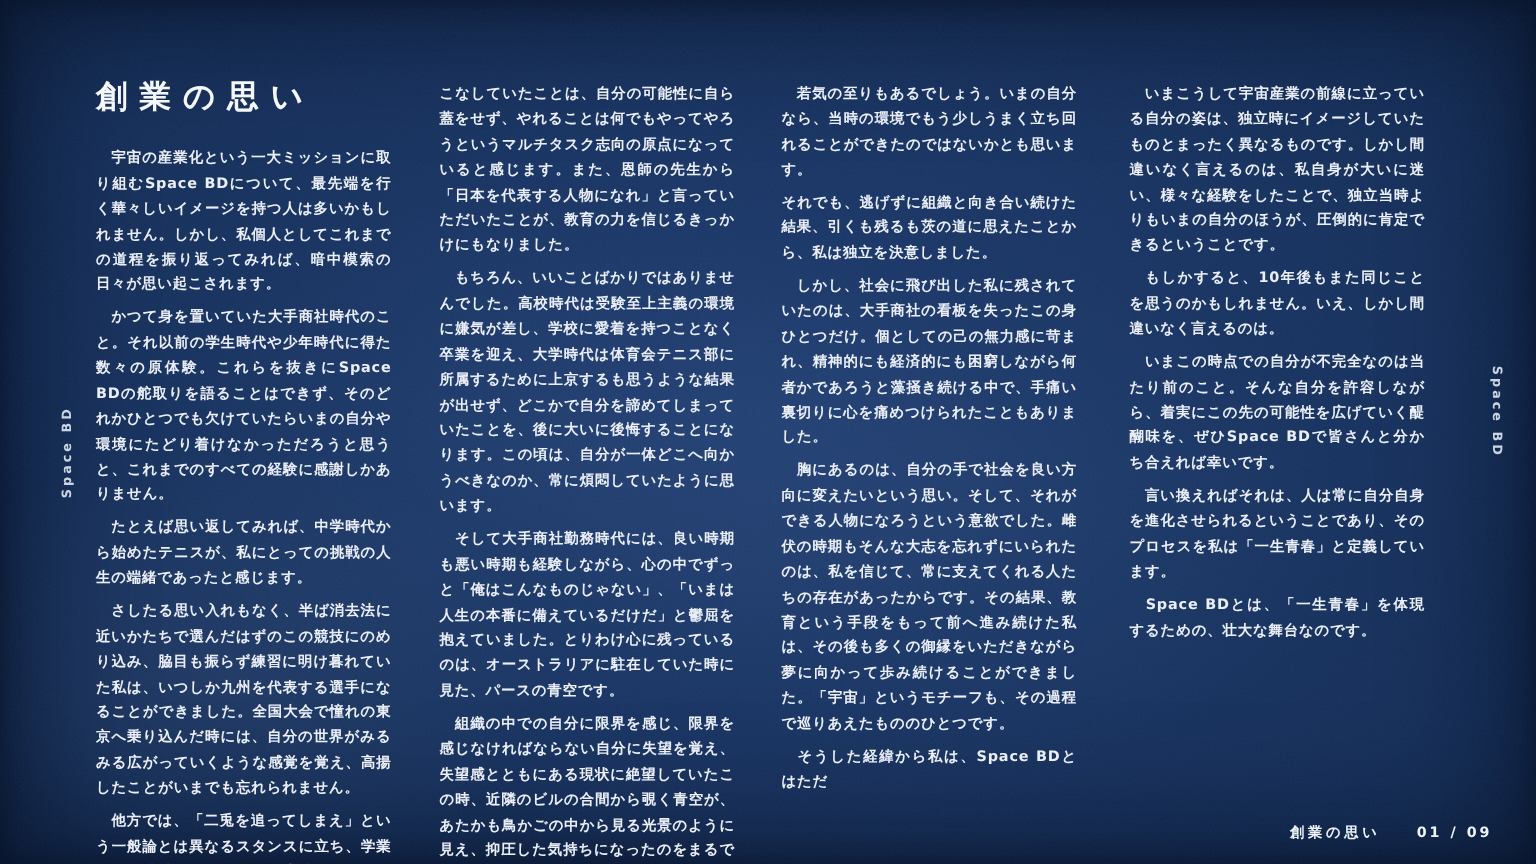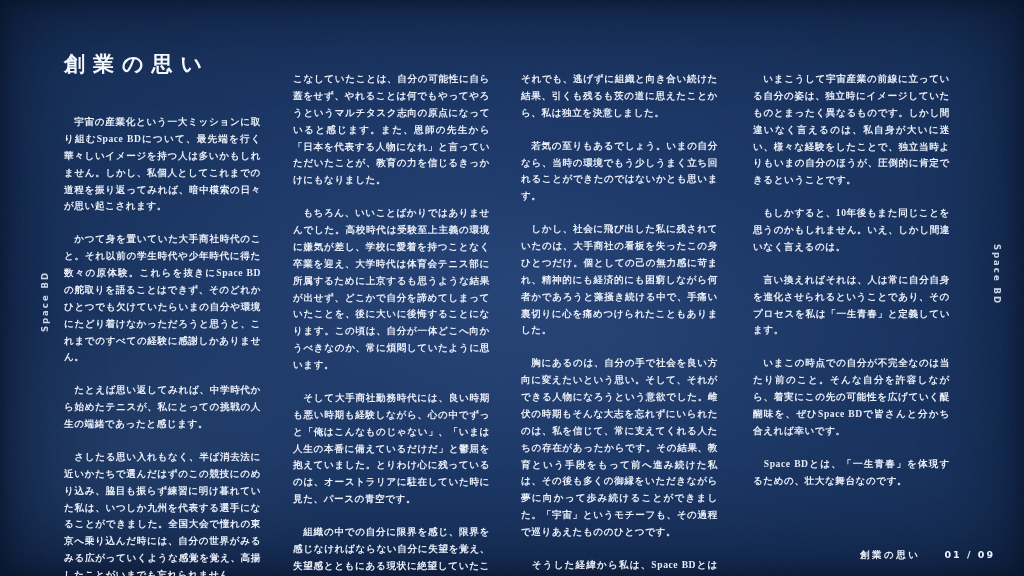--- a/index.html
+++ b/index.html
@@ -21,21 +21,21 @@
   .noise{position:absolute;inset:0;opacity:.55;pointer-events:none;}
   .title{
     position:absolute;left:64px;top:50px;margin:0;
     font-size:21px;font-weight:700;letter-spacing:8px;color:#f4f7fc;
   }
   .col{
     position:absolute;width:197px;
     font-size:9.6px;font-weight:600;line-height:1.76;letter-spacing:0.55px;
     text-align:justify;color:#e9eef8;
   }
-  .col p{margin:16px 0 5px 0;font-family:Liberation Serif, serif;}
+  .col p{margin:0 0 5px 0;}
   .col1{left:64px;top:98px;}
   .col2{left:293px;top:55px;}
   .col3{left:521px;top:55px;}
   .col4{left:753px;top:55px;}
   .side-label{
     position:absolute;top:50%;
     writing-mode:vertical-rl;
     font-size:8.5px;font-weight:700;letter-spacing:2px;color:#dfe7f4;opacity:.9;
     white-space:nowrap;
   }
@@ -76,32 +76,32 @@
   </div>
 
   <div class="col col2">
     <p>こなしていたことは、自分の可能性に自ら蓋をせず、やれることは何でもやってやろうというマルチタスク志向の原点になっていると感じます。また、恩師の先生から「日本を代表する人物になれ」と言っていただいたことが、教育の力を信じるきっかけにもなりました。</p>
     <p>　もちろん、いいことばかりではありませんでした。高校時代は受験至上主義の環境に嫌気が差し、学校に愛着を持つことなく卒業を迎え、大学時代は体育会テニス部に所属するために上京するも思うような結果が出せず、どこかで自分を諦めてしまっていたことを、後に大いに後悔することになります。この頃は、自分が一体どこへ向かうべきなのか、常に煩悶していたように思います。</p>
     <p>　そして大手商社勤務時代には、良い時期も悪い時期も経験しながら、心の中でずっと「俺はこんなものじゃない」、「いまは人生の本番に備えているだけだ」と鬱屈を抱えていました。とりわけ心に残っているのは、オーストラリアに駐在していた時に見た、パースの青空です。</p>
     <p>　組織の中での自分に限界を感じ、限界を感じなければならない自分に失望を覚え、失望感とともにある現状に絶望していたこの時、近隣のビルの合間から覗く青空が、あたかも鳥かごの中から見る光景のように見え、抑圧した気持ちになったのをまるで昨日のことのように覚えています。</p>
   </div>
 
   <div class="col col3">
+    <p>　若気の至りもあるでしょう。いまの自分なら、当時の環境でもう少しうまく立ち回れることができたのではないかとも思います。</p>
     <p>それでも、逃げずに組織と向き合い続けた結果、引くも残るも茨の道に思えたことから、私は独立を決意しました。</p>
-    <p>　若気の至りもあるでしょう。いまの自分なら、当時の環境でもう少しうまく立ち回れることができたのではないかとも思います。</p>
     <p>　しかし、社会に飛び出した私に残されていたのは、大手商社の看板を失ったこの身ひとつだけ。個としての己の無力感に苛まれ、精神的にも経済的にも困窮しながら何者かであろうと藻掻き続ける中で、手痛い裏切りに心を痛めつけられたこともありました。</p>
     <p>　胸にあるのは、自分の手で社会を良い方向に変えたいという思い。そして、それができる人物になろうという意欲でした。雌伏の時期もそんな大志を忘れずにいられたのは、私を信じて、常に支えてくれる人たちの存在があったからです。その結果、教育という手段をもって前へ進み続けた私は、その後も多くの御縁をいただきながら夢に向かって歩み続けることができました。「宇宙」というモチーフも、その過程で巡りあえたもののひとつです。</p>
     <p>　そうした経緯から私は、Space BDとはただ</p>
   </div>
 
   <div class="col col4">
     <p>　いまこうして宇宙産業の前線に立っている自分の姿は、独立時にイメージしていたものとまったく異なるものです。しかし間違いなく言えるのは、私自身が大いに迷い、様々な経験をしたことで、独立当時よりもいまの自分のほうが、圧倒的に肯定できるということです。</p>
     <p>　もしかすると、10年後もまた同じことを思うのかもしれません。いえ、しかし間違いなく言えるのは。</p>
+    <p>　いまこの時点での自分が不完全なのは当たり前のこと。そんな自分を許容しながら、着実にこの先の可能性を広げていく醍醐味を、ぜひSpace BDで皆さんと分かち合えれば幸いです。</p>
     <p>　言い換えればそれは、人は常に自分自身を進化させられるということであり、そのプロセスを私は「一生青春」と定義しています。</p>
-    <p>　いまこの時点での自分が不完全なのは当たり前のこと。そんな自分を許容しながら、着実にこの先の可能性を広げていく醍醐味を、ぜひSpace BDで皆さんと分かち合えれば幸いです。</p>
     <p>　Space BDとは、「一生青春」を体現するための、壮大な舞台なのです。</p>
   </div>
 
   <div class="footer">
     <span class="section">創業の思い</span>
     <span class="pagenum">01 / 09</span>
   </div>
 
 </div>
 

